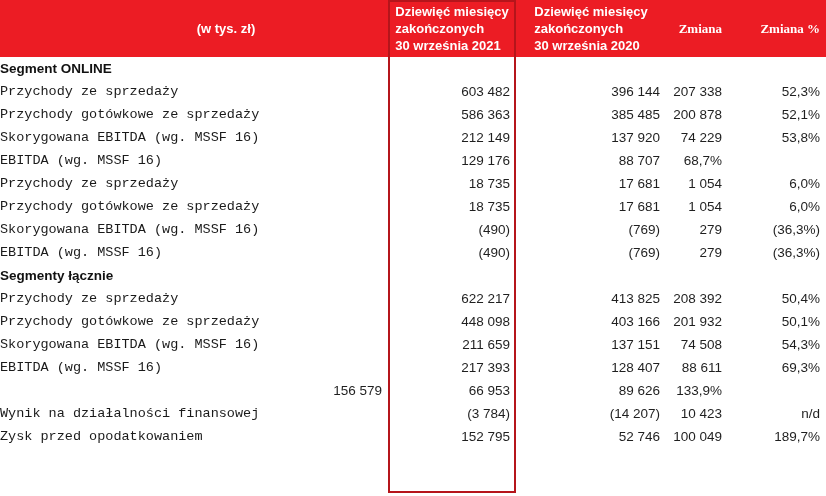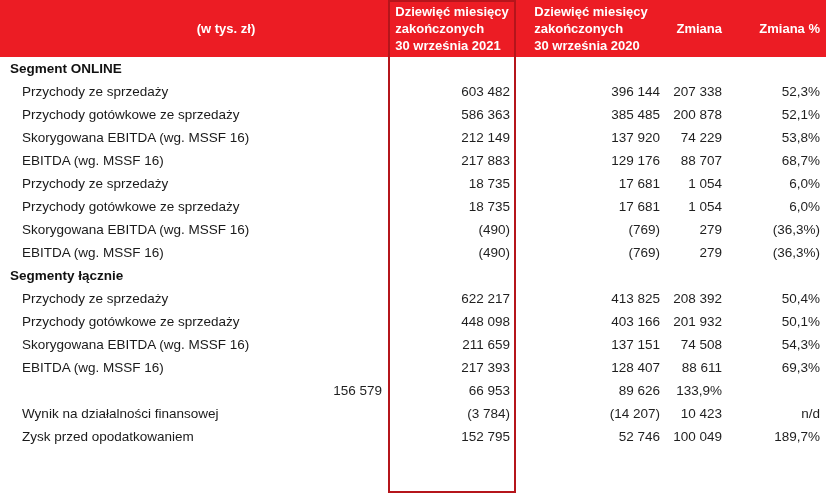--- a/index.html
+++ b/index.html
@@ -37,20 +37,21 @@
   }
   .thead .c-period {
     justify-content: center;
     white-space: pre-line;
     line-height: 17px;
   }
   .thead .c-change,
   .thead .c-changepct {
     justify-content: flex-end;
     padding-right: 6px;
+    font-family: Liberation Serif, serif;
   }
   
   .tbody {
     display: block;
   }
   .trow {
     display: grid;
     grid-template-columns: 388px 128px 150px 62px 98px;
     height: 23px;
     align-items: center;
@@ -58,25 +59,25 @@
   }
   .trow.section {
     grid-template-columns: 826px;
   }
   .trow .cell {
     box-sizing: border-box;
     white-space: nowrap;
     overflow: hidden;
   }
   .trow .label {
-    padding-left: 22px;
     color: #1a1a1a;
+    font-family: Liberation Mono, monospace;
   }
   .trow.section .section-label {
-    padding-left: 10px;
+    padding-left: 0;
     font-weight: bold;
     color: #111111;
   }
   .trow .num {
     text-align: right;
     padding-right: 6px;
     color: #1f1f1f;
   }
   
   .highlight-box {
@@ -127,21 +128,20 @@
       </div>
       <div class="trow data">
         <div class="cell label">Skorygowana EBITDA (wg. MSSF 16)</div>
         <div class="cell num">212 149</div>
         <div class="cell num">137 920</div>
         <div class="cell num">74 229</div>
         <div class="cell num">53,8%</div>
       </div>
       <div class="trow data">
         <div class="cell label">EBITDA (wg. MSSF 16)</div>
-        <div class="cell num">217 883</div>
         <div class="cell num">129 176</div>
         <div class="cell num">88 707</div>
         <div class="cell num">68,7%</div>
       </div>
       <div class="trow data">
         <div class="cell label">Przychody ze sprzedaży</div>
         <div class="cell num">18 735</div>
         <div class="cell num">17 681</div>
         <div class="cell num">1 054</div>
         <div class="cell num">6,0%</div>

